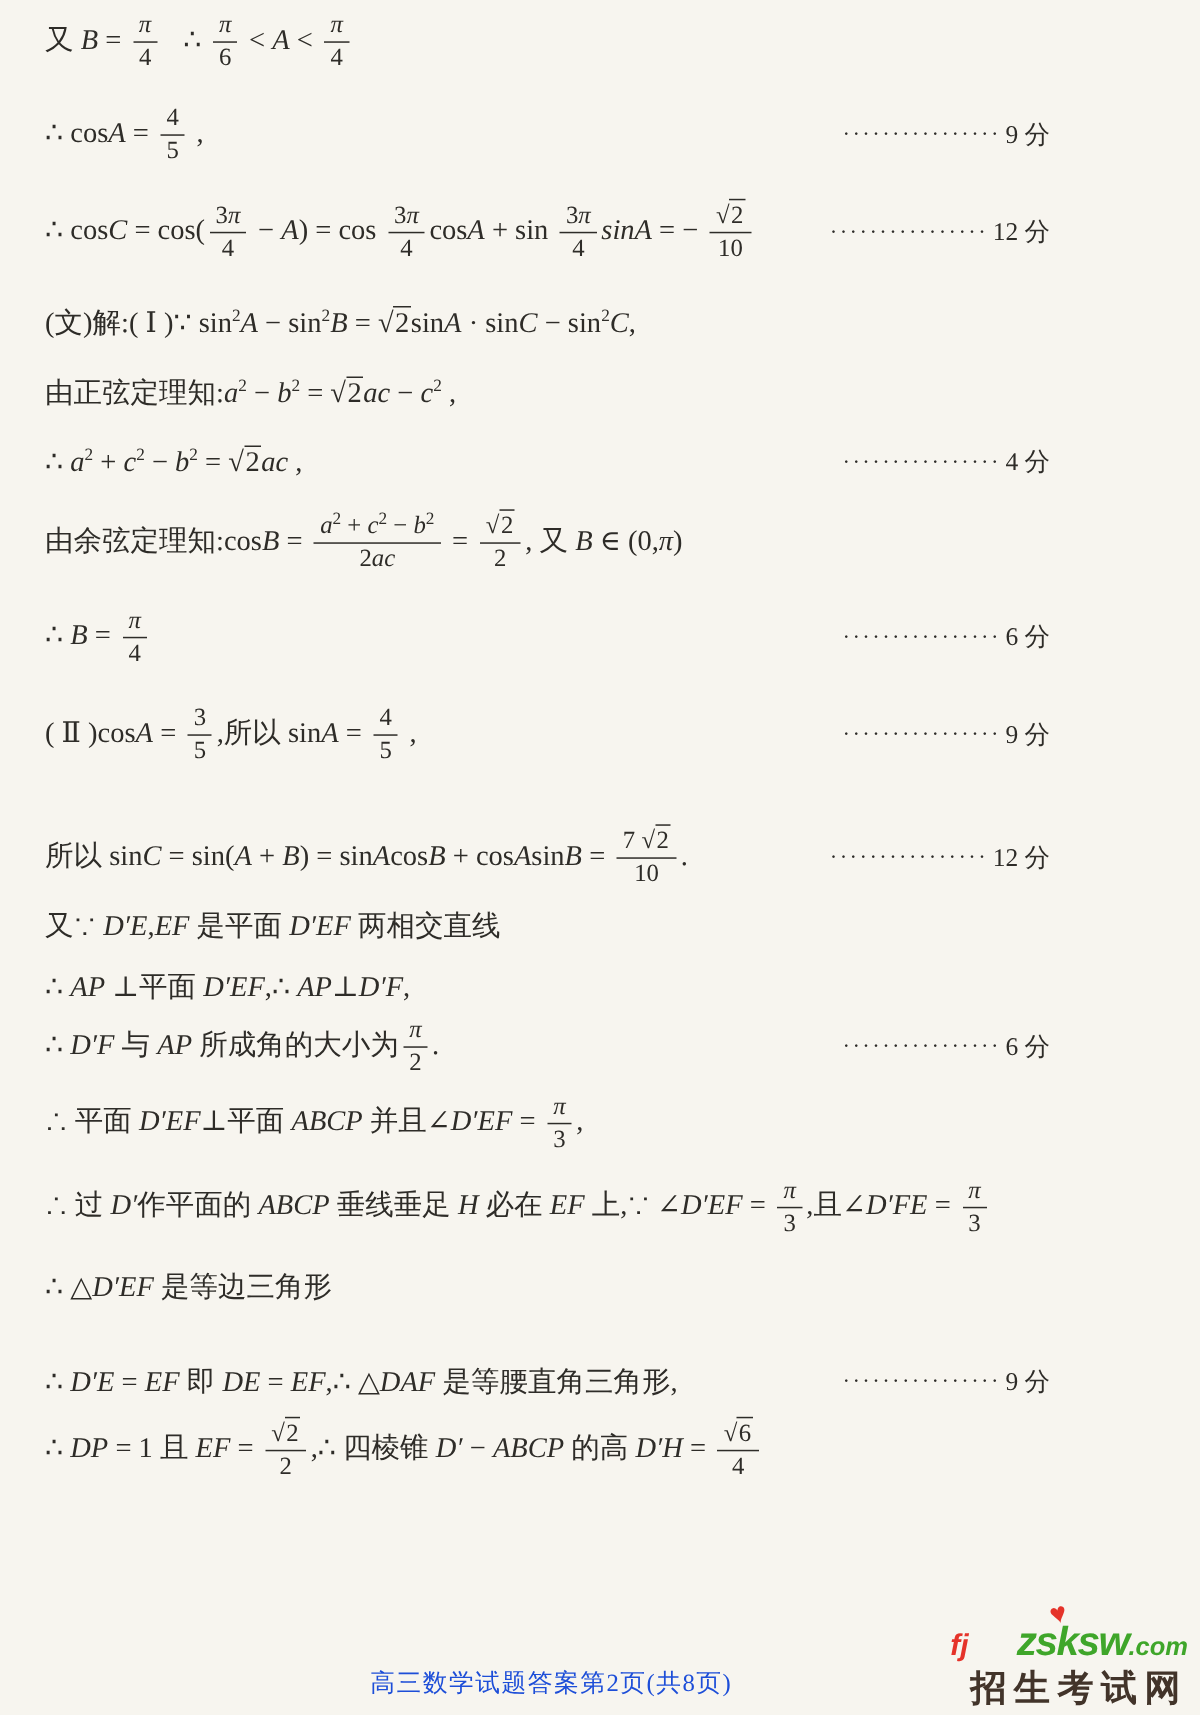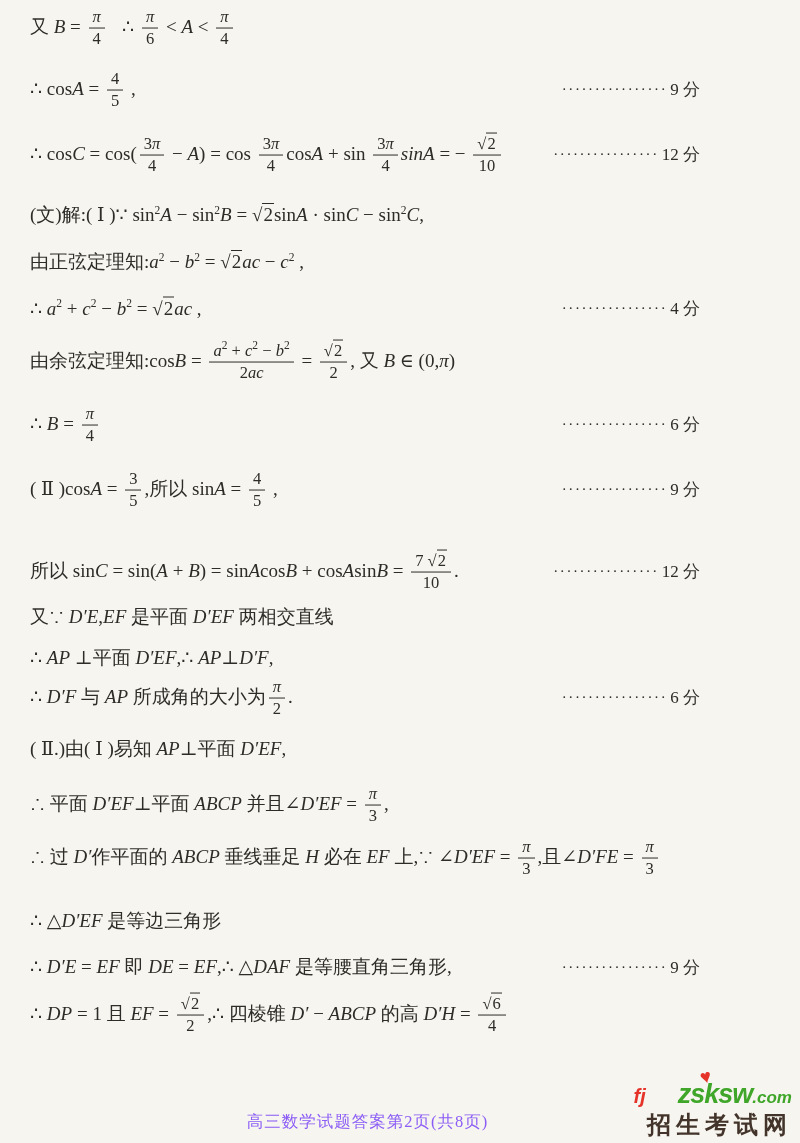--- a/index.html
+++ b/index.html
@@ -49,21 +49,21 @@
   #lines .line:nth-child(14){top:749px}
   #lines .line:nth-child(15){top:805px}
   #lines .line:nth-child(16){top:858px}
   #lines .line:nth-child(17){top:921px}
   #lines .line:nth-child(18){top:967px}
   #lines .line:nth-child(19){top:1015px}
   #lines .line:nth-child(20){top:1075px}
   .footer{
     position:absolute;left:0;right:0;bottom:10px;
     text-align:center;padding-right:65px;
-    font-size:16.5px;letter-spacing:1px;color:#8b5cf6;
+    font-size:16.5px;letter-spacing:1px;color:#1d4ed8;
   }
   .logo{
     position:absolute;right:8px;bottom:2px;text-align:center;
     font-family:"Liberation Sans","DejaVu Sans",sans-serif;
   }
   .logo-line1{position:relative;font-weight:bold;font-style:italic;line-height:1.05}
   .lg-fj{font-size:20px}
   .lg-z{font-size:27px;letter-spacing:-1px}
   .lg-com{font-size:17px}
   .logo-heart{
@@ -86,21 +86,20 @@
     <div class="line"><span><span class="tx">(文)解:( Ⅰ )∵ sin</span><sup class="sp">2</sup><span class="it">A</span><span class="tx"> − sin</span><sup class="sp">2</sup><span class="it">B</span><span class="tx"> = </span><span class="sq">√<span class="rad">2</span></span><span class="tx">sin</span><span class="it">A</span><span class="tx"> · sin</span><span class="it">C</span><span class="tx"> − sin</span><sup class="sp">2</sup><span class="it">C</span><span class="tx">,</span></span></div>
     <div class="line"><span><span class="tx">由正弦定理知:</span><span class="it">a</span><sup class="sp">2</sup><span class="tx"> − </span><span class="it">b</span><sup class="sp">2</sup><span class="tx"> = </span><span class="sq">√<span class="rad">2</span></span><span class="it">ac</span><span class="tx"> − </span><span class="it">c</span><sup class="sp">2</sup><span class="tx"> ,</span></span></div>
     <div class="line"><span><span class="tx">∴ </span><span class="it">a</span><sup class="sp">2</sup><span class="tx"> + </span><span class="it">c</span><sup class="sp">2</sup><span class="tx"> − </span><span class="it">b</span><sup class="sp">2</sup><span class="tx"> = </span><span class="sq">√<span class="rad">2</span></span><span class="it">ac</span><span class="tx"> ,</span></span><span class="score"><span class="dots">················</span><span class="slabel">4 分</span></span></div>
     <div class="line"><span><span class="tx">由余弦定理知:cos</span><span class="it">B</span><span class="tx"> = </span><span class="frac"><span class="num"><span class="it">a</span><sup class="sp">2</sup><span class="tx"> + </span><span class="it">c</span><sup class="sp">2</sup><span class="tx"> − </span><span class="it">b</span><sup class="sp">2</sup></span><span class="den"><span class="tx">2</span><span class="it">ac</span></span></span><span class="tx"> = </span><span class="frac"><span class="num"><span class="sq">√<span class="rad">2</span></span></span><span class="den"><span class="tx">2</span></span></span><span class="tx">, 又 </span><span class="it">B</span><span class="tx"> ∈ (0,</span><span class="it">π</span><span class="tx">)</span></span></div>
     <div class="line"><span><span class="tx">∴ </span><span class="it">B</span><span class="tx"> = </span><span class="frac"><span class="num"><span class="it">π</span></span><span class="den"><span class="tx">4</span></span></span></span><span class="score"><span class="dots">················</span><span class="slabel">6 分</span></span></div>
     <div class="line"><span><span class="tx">( Ⅱ )cos</span><span class="it">A</span><span class="tx"> = </span><span class="frac"><span class="num"><span class="tx">3</span></span><span class="den"><span class="tx">5</span></span></span><span class="tx">,所以 sin</span><span class="it">A</span><span class="tx"> = </span><span class="frac"><span class="num"><span class="tx">4</span></span><span class="den"><span class="tx">5</span></span></span><span class="tx"> ,</span></span><span class="score"><span class="dots">················</span><span class="slabel">9 分</span></span></div>
     <div class="line"><span><span class="tx">所以 sin</span><span class="it">C</span><span class="tx"> = sin(</span><span class="it">A</span><span class="tx"> + </span><span class="it">B</span><span class="tx">) = sin</span><span class="it">A</span><span class="tx">cos</span><span class="it">B</span><span class="tx"> + cos</span><span class="it">A</span><span class="tx">sin</span><span class="it">B</span><span class="tx"> = </span><span class="frac"><span class="num"><span class="tx">7 </span><span class="sq">√<span class="rad">2</span></span></span><span class="den"><span class="tx">10</span></span></span><span class="tx">.</span></span><span class="score"><span class="dots">················</span><span class="slabel">12 分</span></span></div>
     <div class="line"><span><span class="tx">又∵ </span><span class="it">D′E</span><span class="tx">,</span><span class="it">EF</span><span class="tx"> 是平面 </span><span class="it">D′EF</span><span class="tx"> 两相交直线</span></span></div>
     <div class="line"><span><span class="tx">∴ </span><span class="it">AP</span><span class="tx"> ⊥平面 </span><span class="it">D′EF</span><span class="tx">,∴ </span><span class="it">AP</span><span class="tx">⊥</span><span class="it">D′F</span><span class="tx">,</span></span></div>
     <div class="line"><span><span class="tx">∴ </span><span class="it">D′F</span><span class="tx"> 与 </span><span class="it">AP</span><span class="tx"> 所成角的大小为</span><span class="frac"><span class="num"><span class="it">π</span></span><span class="den"><span class="tx">2</span></span></span><span class="tx">.</span></span><span class="score"><span class="dots">················</span><span class="slabel">6 分</span></span></div>
-    <div class="line"><span><span class="tx">( Ⅱ.)由( Ⅰ )易知 </span><span class="it">AP</span><span class="tx">⊥平面 </span><span class="it">D′EF</span><span class="tx">,</span></span></div>
     <div class="line"><span><span class="tx">∴ 平面 </span><span class="it">D′EF</span><span class="tx">⊥平面 </span><span class="it">ABCP</span><span class="tx"> 并且∠</span><span class="it">D′EF</span><span class="tx"> = </span><span class="frac"><span class="num"><span class="it">π</span></span><span class="den"><span class="tx">3</span></span></span><span class="tx">,</span></span></div>
     <div class="line"><span><span class="tx">∴ 过 </span><span class="it">D′</span><span class="tx">作平面的 </span><span class="it">ABCP</span><span class="tx"> 垂线垂足 </span><span class="it">H</span><span class="tx"> 必在 </span><span class="it">EF</span><span class="tx"> 上,∵ ∠</span><span class="it">D′EF</span><span class="tx"> = </span><span class="frac"><span class="num"><span class="it">π</span></span><span class="den"><span class="tx">3</span></span></span><span class="tx">,且∠</span><span class="it">D′FE</span><span class="tx"> = </span><span class="frac"><span class="num"><span class="it">π</span></span><span class="den"><span class="tx">3</span></span></span></span></div>
     <div class="line"><span><span class="tx">∴ △</span><span class="it">D′EF</span><span class="tx"> 是等边三角形</span></span></div>
     <div class="line"><span><span class="tx">∴ </span><span class="it">D′E</span><span class="tx"> = </span><span class="it">EF</span><span class="tx"> 即 </span><span class="it">DE</span><span class="tx"> = </span><span class="it">EF</span><span class="tx">,∴ △</span><span class="it">DAF</span><span class="tx"> 是等腰直角三角形,</span></span><span class="score"><span class="dots">················</span><span class="slabel">9 分</span></span></div>
     <div class="line"><span><span class="tx">∴ </span><span class="it">DP</span><span class="tx"> = 1 且 </span><span class="it">EF</span><span class="tx"> = </span><span class="frac"><span class="num"><span class="sq">√<span class="rad">2</span></span></span><span class="den"><span class="tx">2</span></span></span><span class="tx">,∴ 四棱锥 </span><span class="it">D′</span><span class="tx"> − </span><span class="it">ABCP</span><span class="tx"> 的高 </span><span class="it">D′H</span><span class="tx"> = </span><span class="frac"><span class="num"><span class="sq">√<span class="rad">6</span></span></span><span class="den"><span class="tx">4</span></span></span></span></div>
   </div>
 
 <div class="footer">
   <span>高三数学试题答案第2页(共8页)</span>
 </div>

